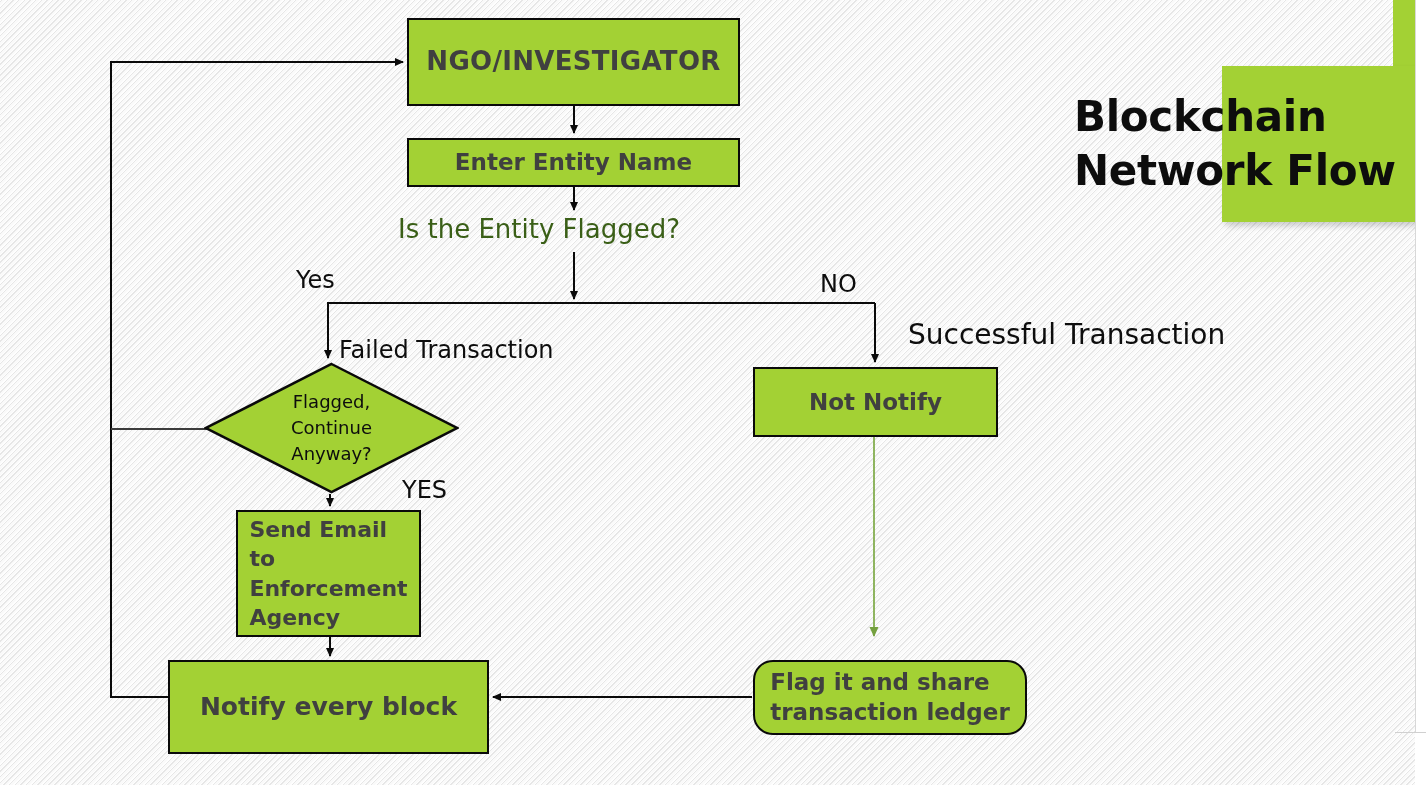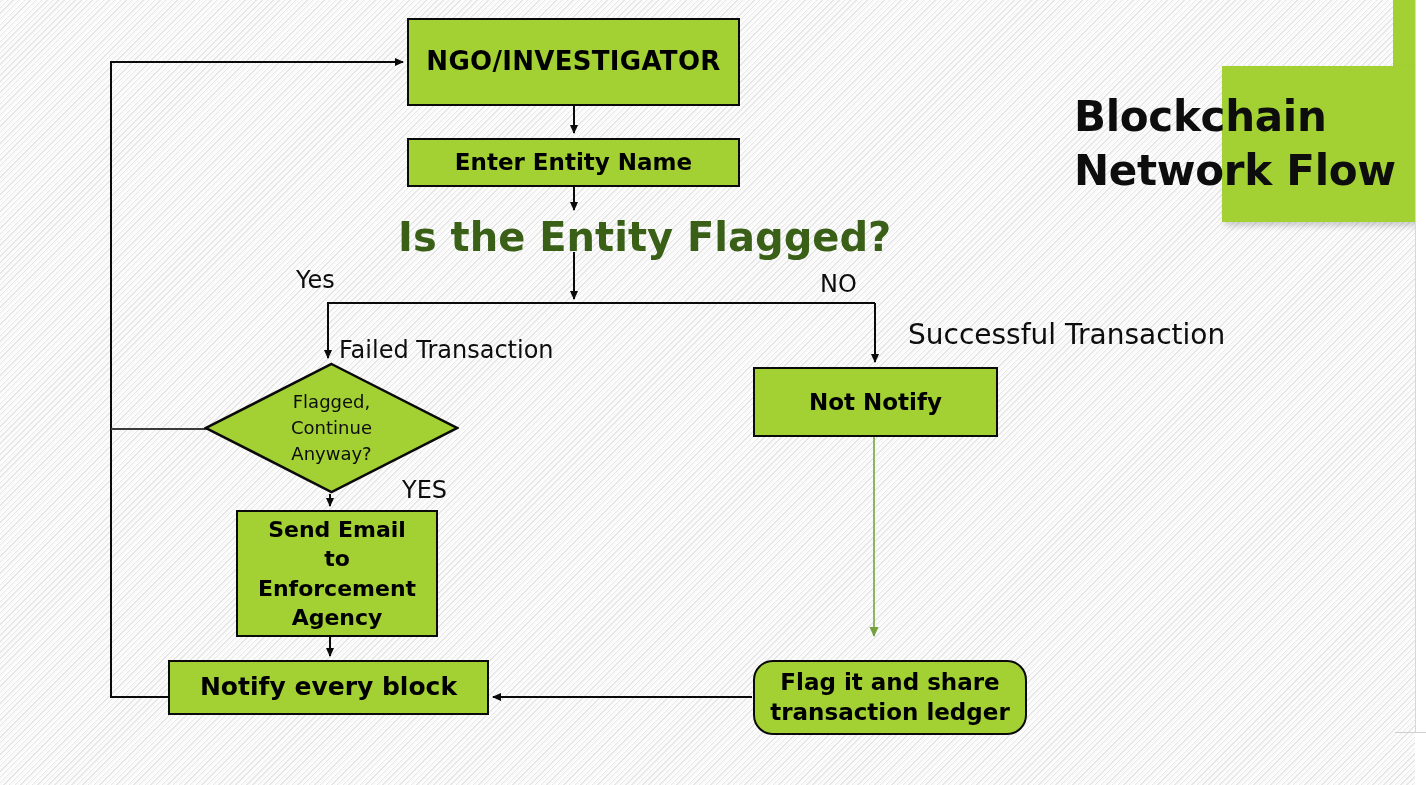--- a/index.html
+++ b/index.html
@@ -79,33 +79,33 @@
 
   
   .node {
     position: absolute;
     box-sizing: border-box;
     background: #a3d134;
     border: 2px solid #0a0a0a;
     display: flex;
     align-items: center;
     justify-content: center;
-    text-align: center;
-    color: #000000;
+    text-align: left;
+    color: #404040;
     font-weight: bold;
     white-space: pre-line;
     line-height: 1.15;
     z-index: 12;
   }
 
   #node-ngo      { left: 407px; top: 18px;  width: 333px; height: 88px;  font-size: 26px; letter-spacing: 0.3px; }
   #node-enter    { left: 407px; top: 138px; width: 333px; height: 49px;  font-size: 23px; }
   #node-notflag  { left: 753px; top: 367px; width: 245px; height: 70px;  font-size: 23px; }
-  #node-email    { left: 236px; top: 510px; width: 202px; height: 127px; font-size: 22px; line-height: 1.33; }
-  #node-notify   { left: 168px; top: 660px; width: 321px; height: 55px;  font-size: 25px; }
+  #node-email    { left: 236px; top: 510px; width: 185px; height: 127px; font-size: 22px; line-height: 1.33; }
+  #node-notify   { left: 168px; top: 660px; width: 321px; height: 94px;  font-size: 25px; }
   #node-flag     { left: 753px; top: 660px; width: 274px; height: 75px;  font-size: 23px; line-height: 1.3; border-radius: 20px; }
 
   
   .diamond-wrap {
     position: absolute;
     left: 204px; top: 362px;
     width: 255px; height: 132px;
     z-index: 12;
   }
   .diamond-wrap svg { display: block; }
@@ -125,21 +125,21 @@
 
   
   .flow-label {
     position: absolute;
     color: #0d0d0d;
     white-space: nowrap;
     z-index: 14;
   }
   #lbl-decision {
     left: 398px; top: 214px;
-    font-size: 40px; font-weight: bold;
+    font-size: 26px; font-weight: normal;
     color: #3a5f17;
   }
   #lbl-yes       { left: 296px; top: 266px; font-size: 24px; }
   #lbl-no        { left: 820px; top: 270px; font-size: 24px; }
   #lbl-failed    { left: 339px; top: 336px; font-size: 24px; }
   #lbl-success   { left: 908px; top: 318px; font-size: 28px; }
   #lbl-yes2      { left: 402px; top: 476px; font-size: 24px; }
 
   
   #connectors {

